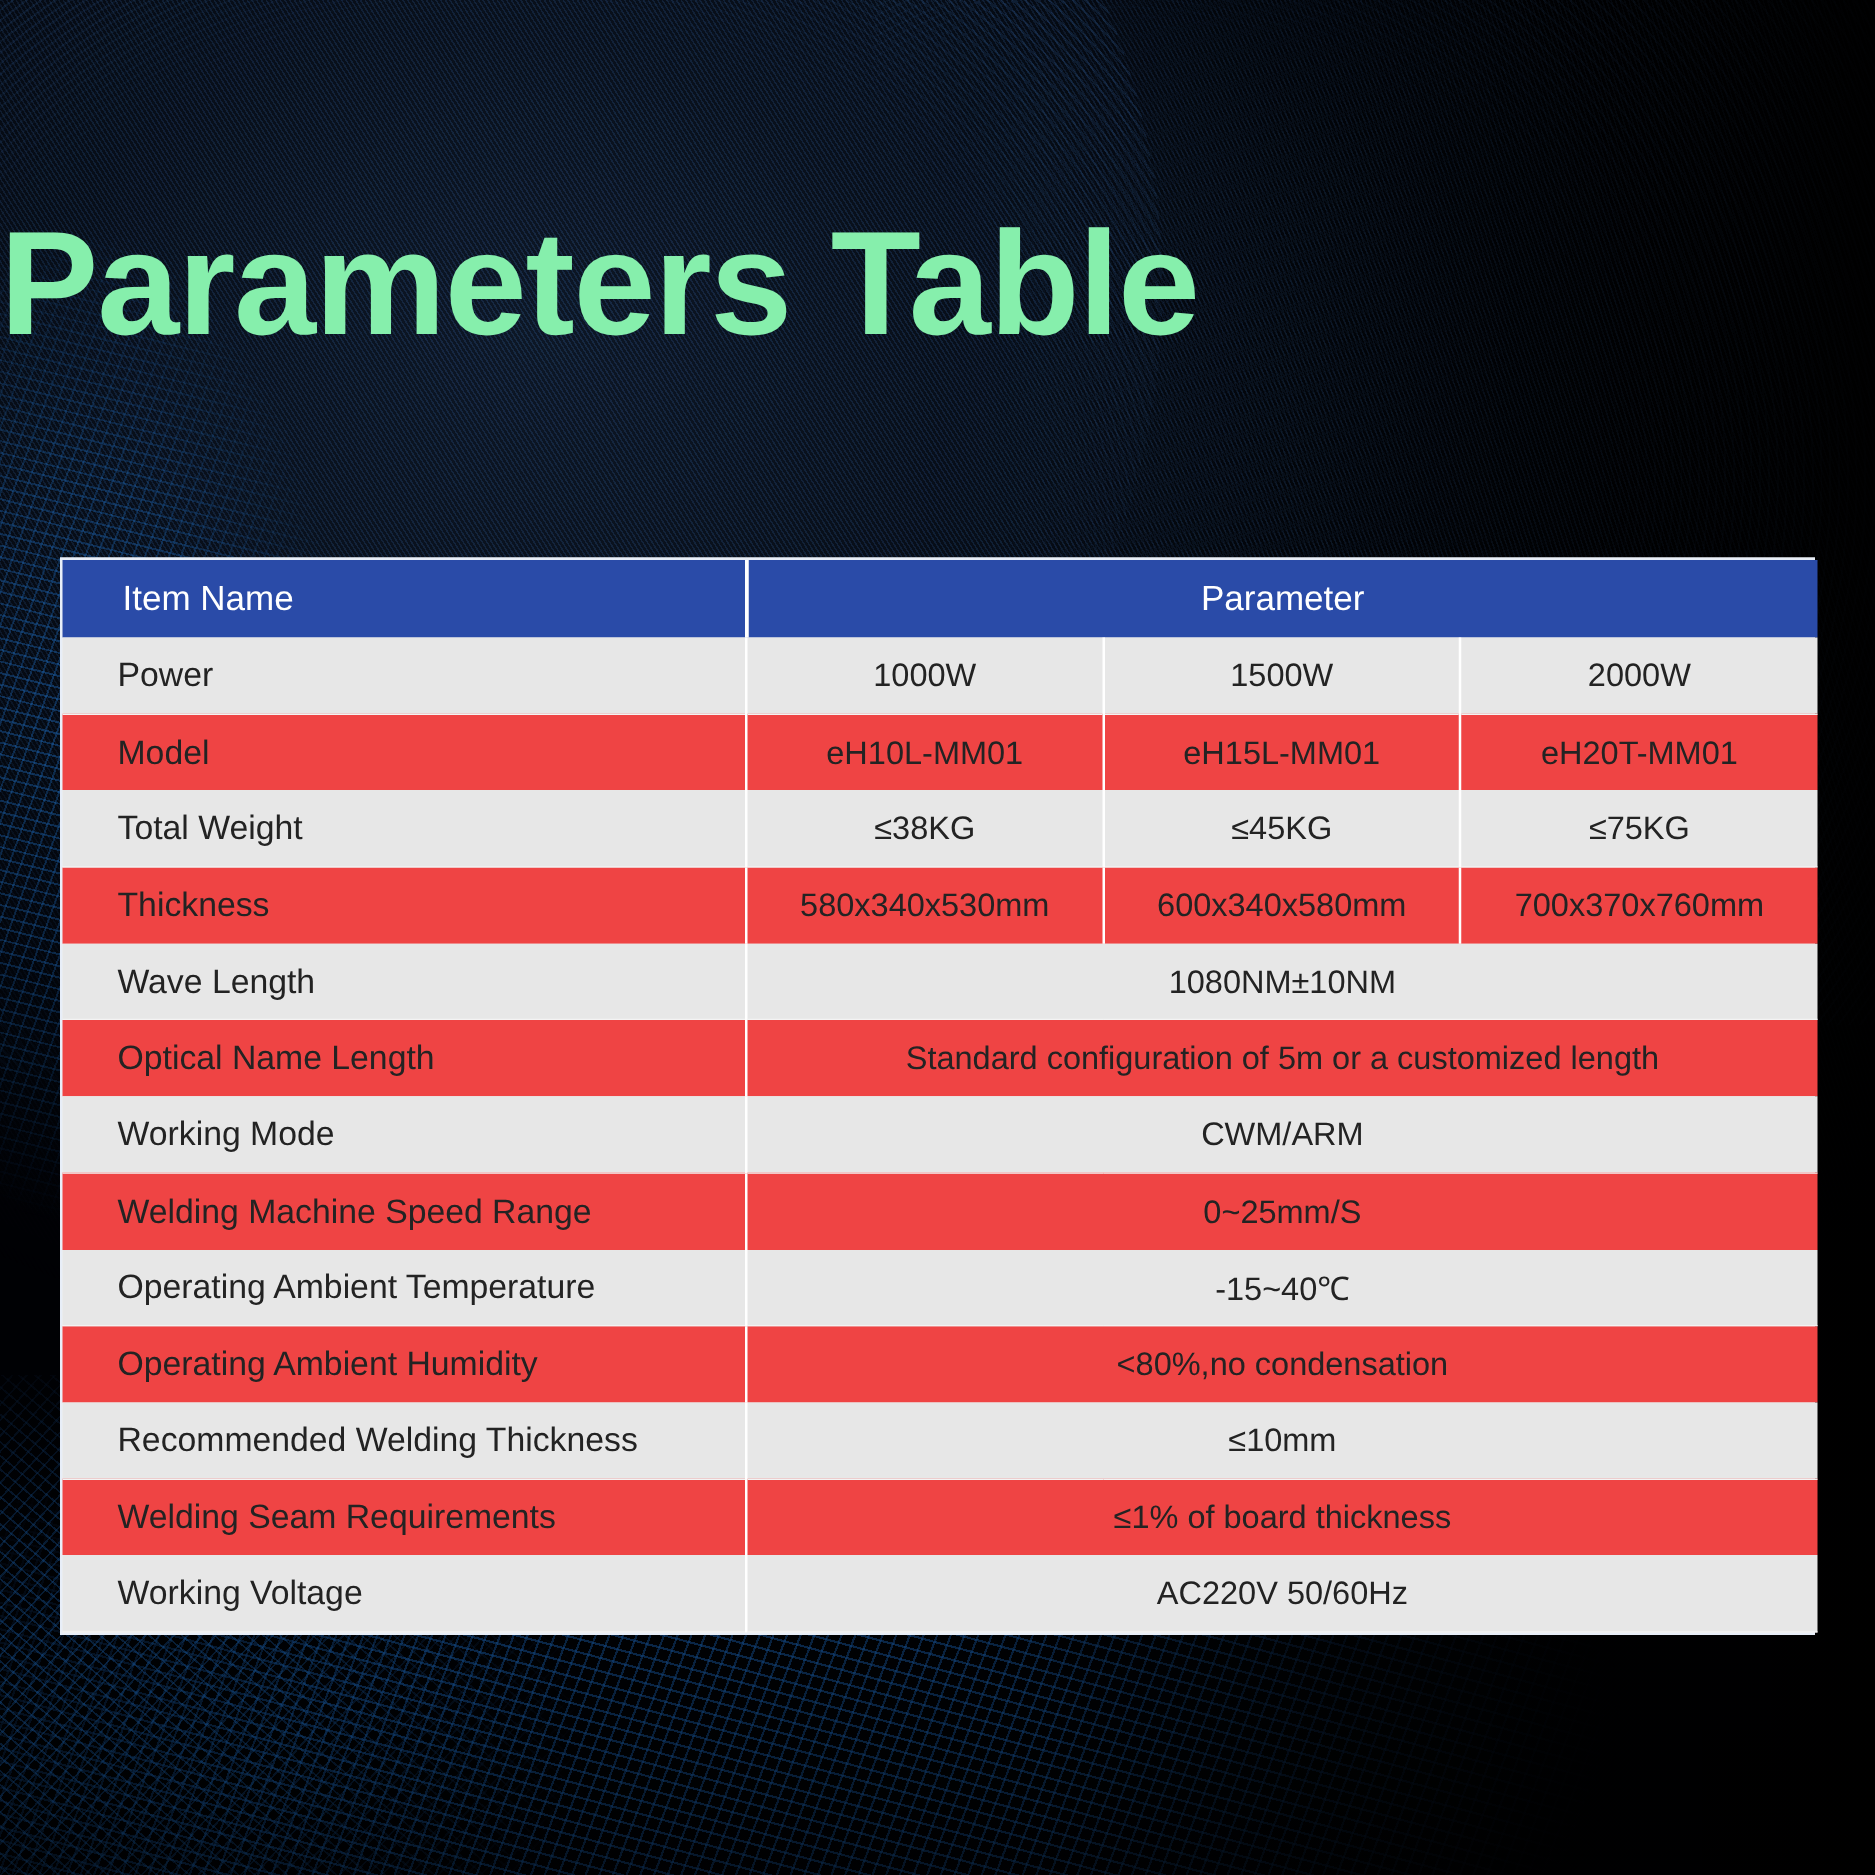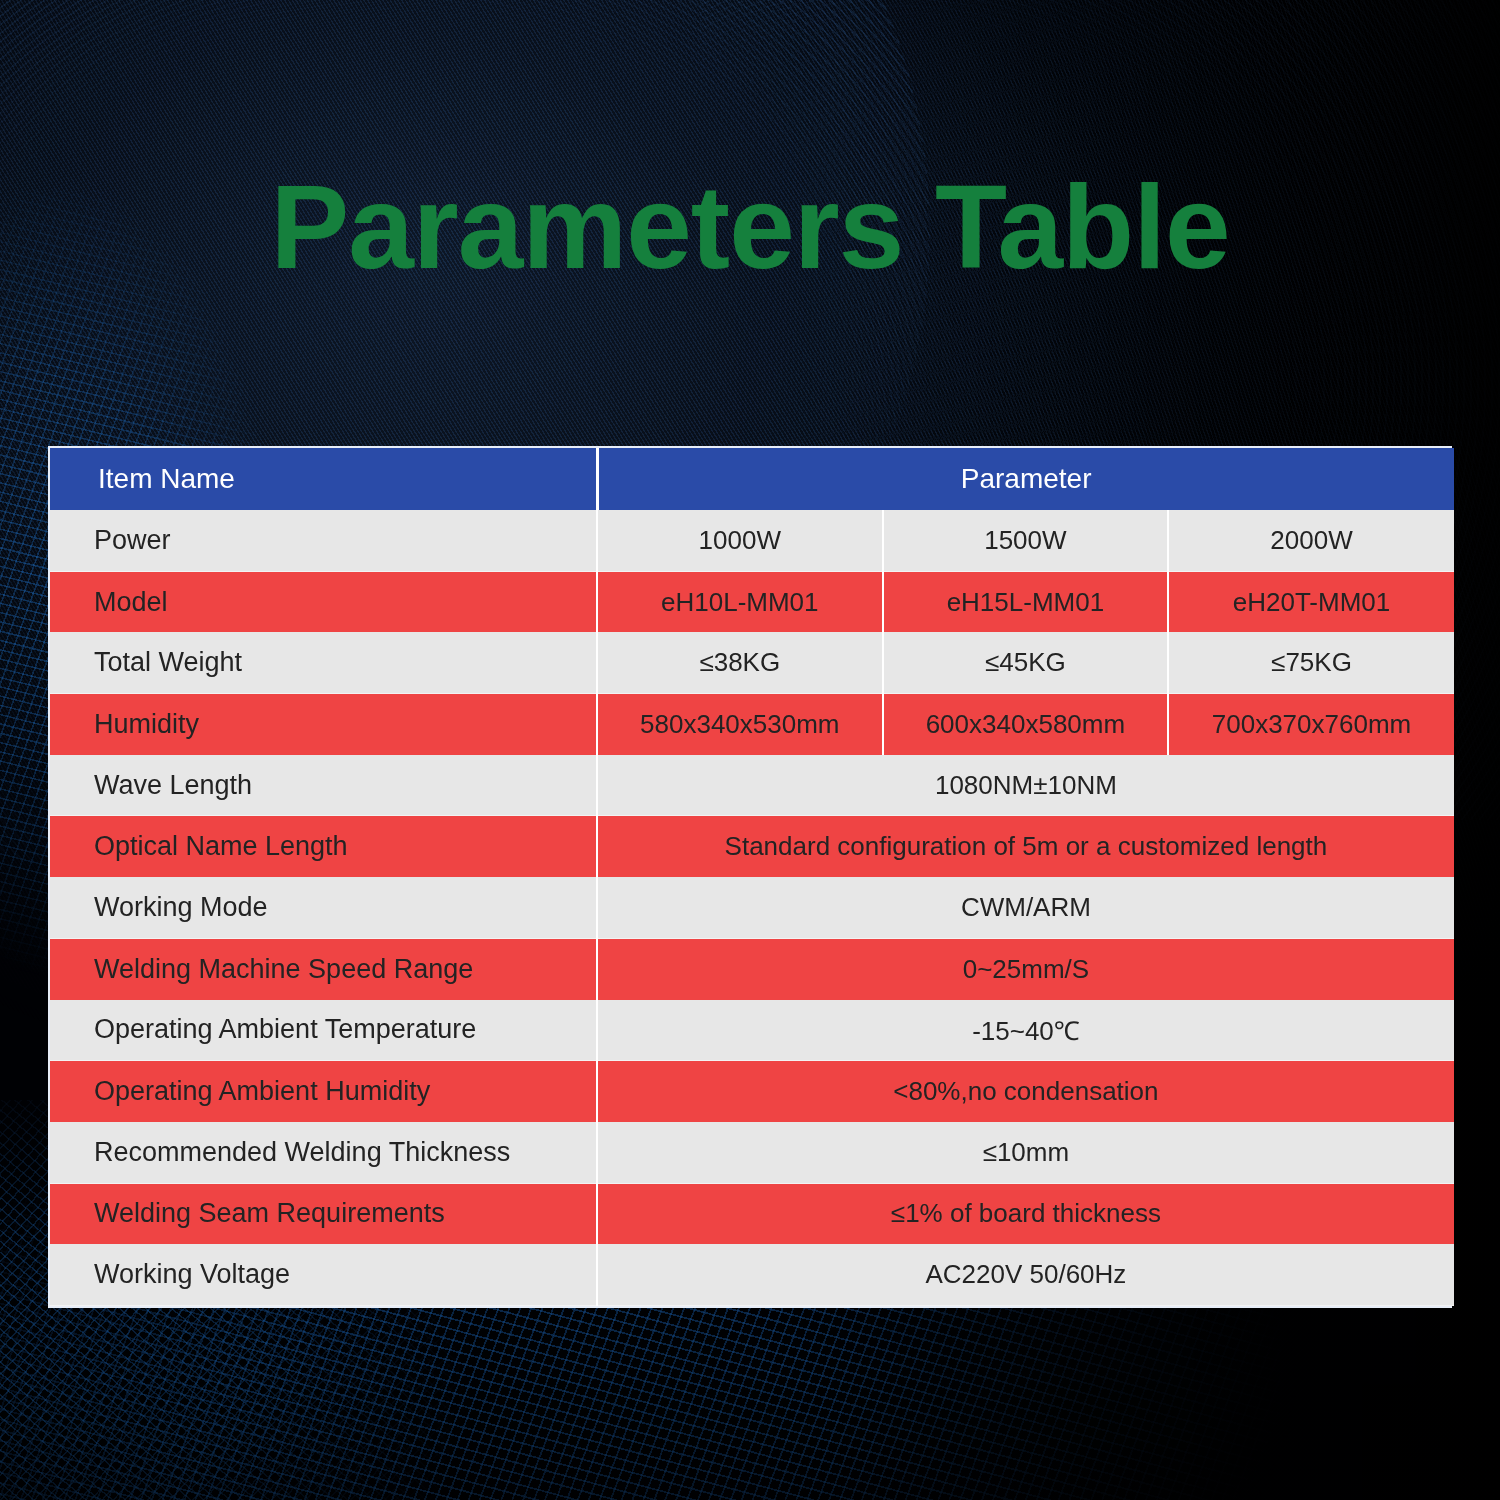--- a/index.html
+++ b/index.html
@@ -131,22 +131,22 @@
     background:
       linear-gradient(to right, rgba(0,0,0,.0) 55%, rgba(0,0,0,.55) 82%, rgba(0,0,0,.96) 100%),
       linear-gradient(to bottom, rgba(0,0,0,.0) 60%, rgba(0,0,0,.25) 88%, rgba(0,0,0,.6) 100%);
   }
 
   
   .title {
     position: absolute;
     left: 0; right: 0;
     top: 168px;
-    text-align: center;
-    color: #15803d;
+    text-align: left;
+    color: #86efac;
     font-family: "Liberation Sans", sans-serif;
     font-weight: bold;
     font-size: 118px;
     line-height: 1;
     letter-spacing: -1px;
     white-space: nowrap;
     z-index: 5;
   }
 
   
@@ -264,21 +264,21 @@
             <td class="val">eH15L-MM01</td>
             <td class="val">eH20T-MM01</td>
           </tr>
           <tr class="odd">
             <td class="item">Total Weight</td>
             <td class="val">≤38KG</td>
             <td class="val">≤45KG</td>
             <td class="val">≤75KG</td>
           </tr>
           <tr class="even">
-            <td class="item">Humidity</td>
+            <td class="item">Thickness</td>
             <td class="val">580x340x530mm</td>
             <td class="val">600x340x580mm</td>
             <td class="val">700x370x760mm</td>
           </tr>
           <tr class="odd">
             <td class="item">Wave Length</td>
             <td class="val-wide" colspan="3">1080NM±10NM</td>
           </tr>
           <tr class="even">
             <td class="item">Optical Name Length</td>

